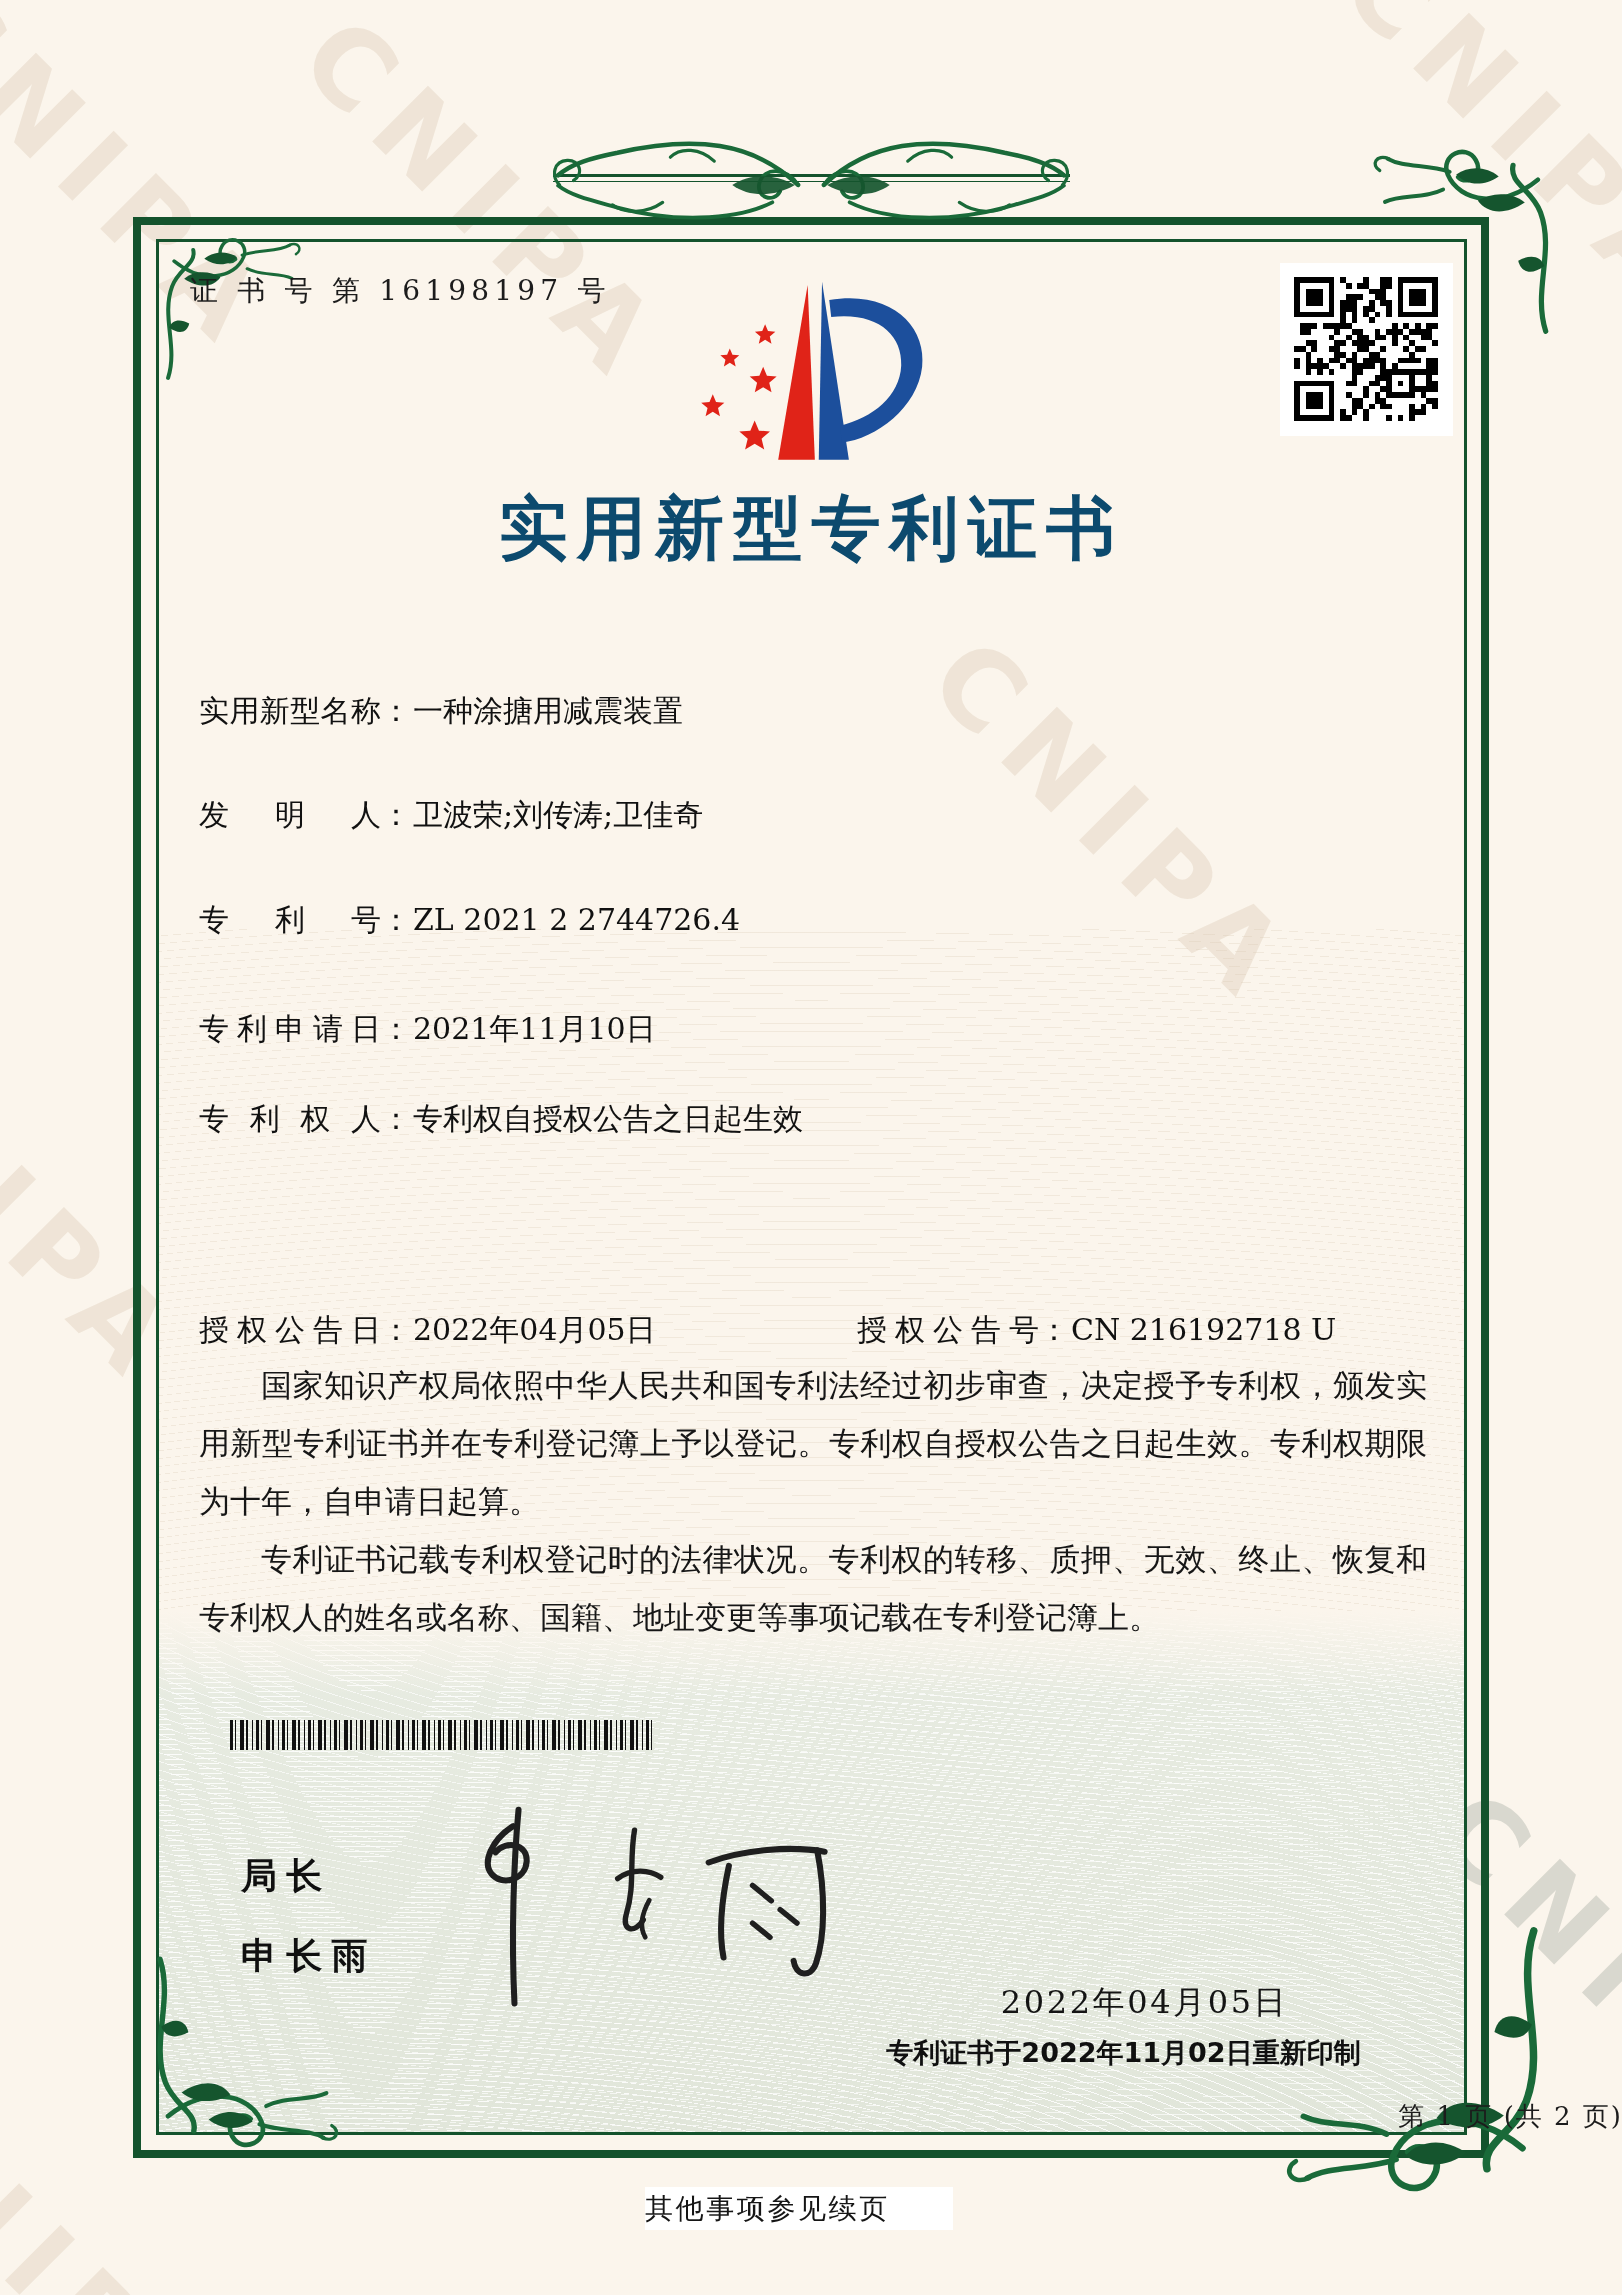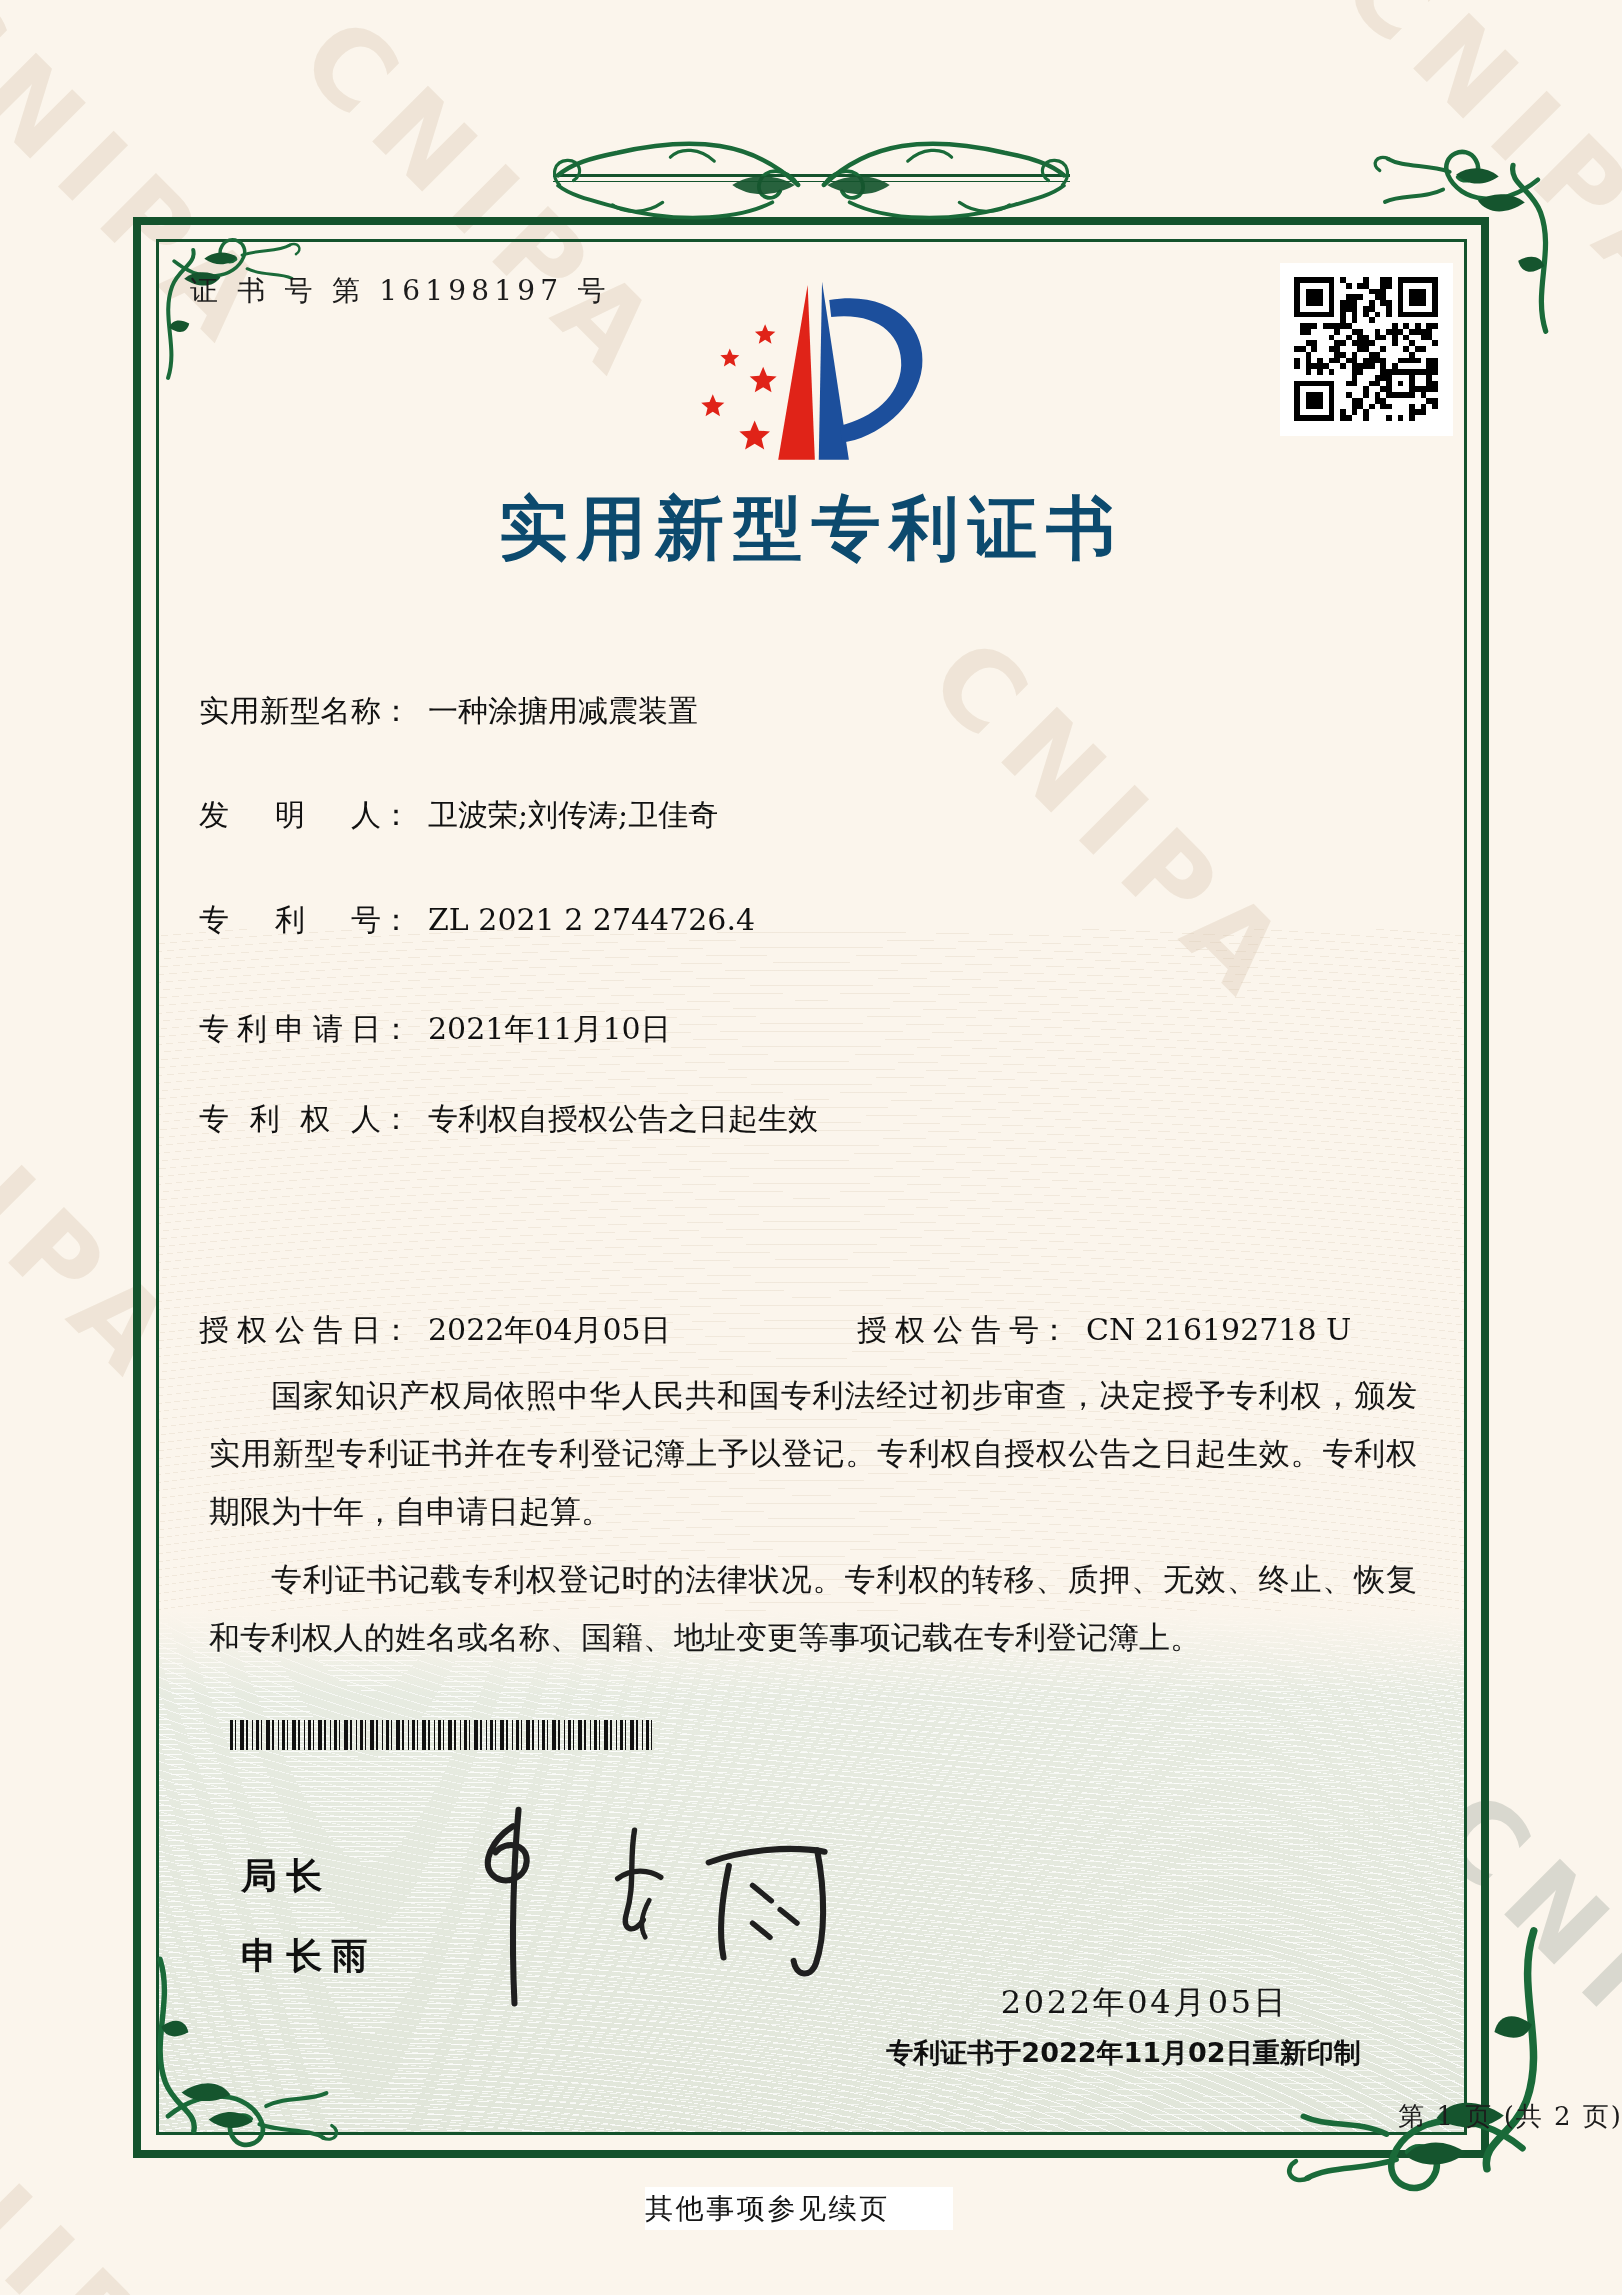--- a/index.html
+++ b/index.html
@@ -61,29 +61,29 @@
     text-align:center; font-size:69px; font-weight:bold;
     letter-spacing:9.2px; color:#0c4a6e;
   }
   
   .row{position:absolute; left:199px; font-size:30px; line-height:50px; white-space:nowrap;}
   .flabel{
     display:inline-block; width:182px; vertical-align:top;
     text-align:justify; text-align-last:justify;
   }
   .colon{display:inline-block; vertical-align:top;}
-  .fvalue{display:inline-block; margin-left:17px; vertical-align:top;}
+  .fvalue{display:inline-block; margin-left:2px; vertical-align:top;}
   .fvalue.addr{white-space:normal; width:785px;}
   .grant2{position:absolute; left:658px; top:0; white-space:nowrap;}
   
   .body-text{
     position:absolute; left:199px; top:1356px; width:1228px;
     font-size:31px; line-height:58px; text-align:justify; color:#161616;
   }
-  .body-text p{margin:10px; text-indent:2em;}
+  .body-text p{margin:0; text-indent:2em;}
   
   .barcode{
     position:absolute; left:230px; top:1720px; width:422px; height:30px;
     background:repeating-linear-gradient(90deg,
       #111 0 2.6px, rgba(0,0,0,0) 2.6px 4.6px,
       #111 4.6px 5.9px, rgba(0,0,0,0) 5.9px 9.8px,
       #111 9.8px 13.7px, rgba(0,0,0,0) 13.7px 15.7px,
       #111 15.7px 17.7px, rgba(0,0,0,0) 17.7px 21.6px,
       #111 21.6px 23px, rgba(0,0,0,0) 23px 26px);
   }

